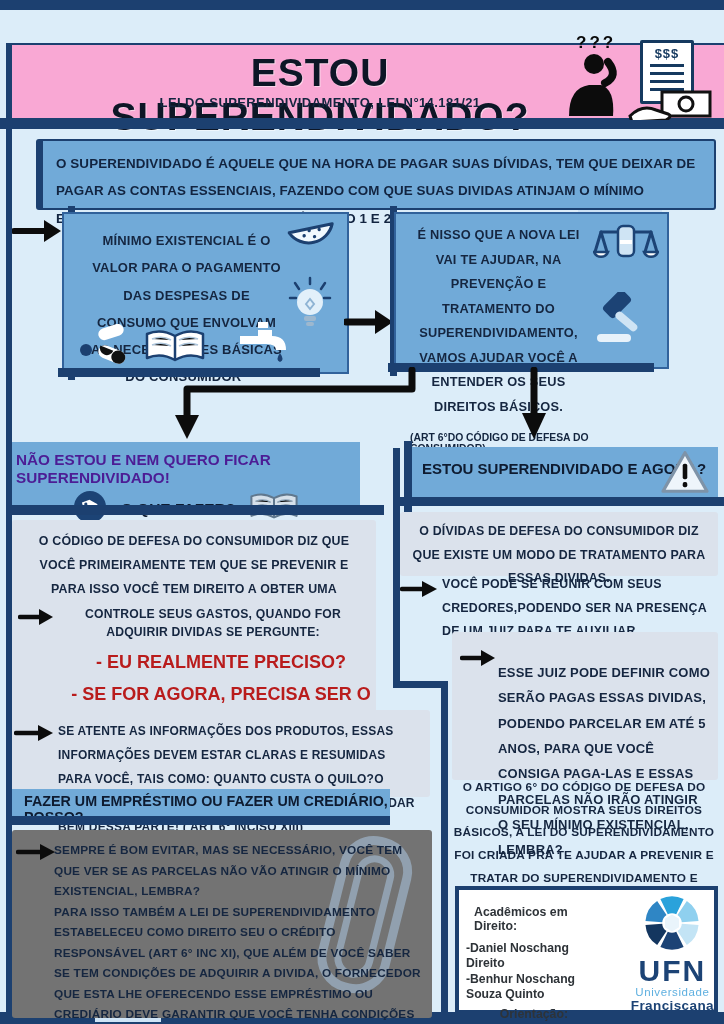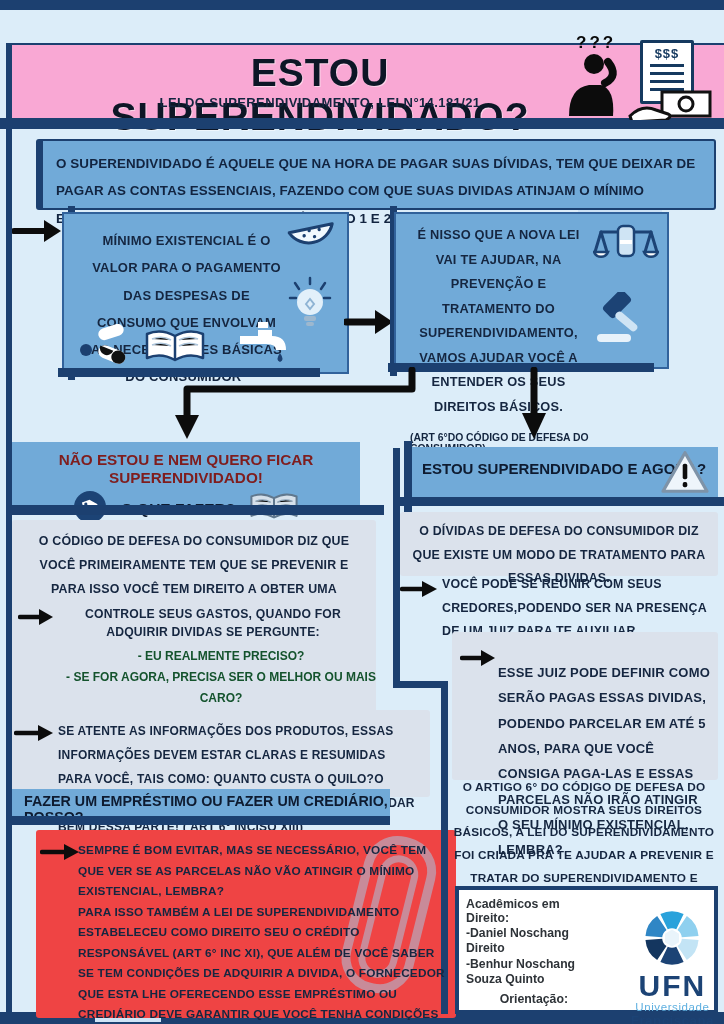--- a/index.html
+++ b/index.html
@@ -28,54 +28,54 @@
   .intro-box p{margin:0;font-size:13.4px;font-weight:700;color:#122440;line-height:2.05;letter-spacing:.1px;}
   
   .minimo-box{left:62px;top:212px;width:283px;height:158px;background:#71aad8;border:2px solid #31629b;}
   .minimo-box .txt{padding:13px 62px 0 24px;text-align:center;font-size:13px;line-height:2.1;}
   .lei-box{left:394px;top:212px;width:271px;height:153px;background:#71aad8;border:2px solid #31629b;}
   .lei-box .txt{padding:9px 80px 0 14px;text-align:center;font-size:12.8px;line-height:1.92;}
   .lei-box .ref{padding:2px 0 0 14px;font-size:10.4px;font-weight:700;color:#13253f;}
   .vbar{width:7px;}
   
   .lh1{left:12px;top:442px;width:348px;height:65px;}
-  .lh1 .l1{margin:9px 4px 0;text-align:center;font-size:15.3px;font-weight:800;color:#7f1d1d;}
+  .lh1 .l1{margin:9px 4px 0;text-align:left;font-size:15.3px;font-weight:800;color:#4c1d95;}
   .lh1 .l2row{display:flex;align-items:center;justify-content:center;gap:14px;margin-top:3px;}
   .lh1 .l2{font-size:15.5px;font-weight:800;color:#0e1b30;}
   .header2{left:12px;top:789px;width:378px;height:27px;padding-top:4px;}
   .header2 p{margin:0 0 0 12px;font-size:14.3px;font-weight:800;color:#0e1b30;}
   .rh1{left:412px;top:447px;width:306px;height:50px;}
   .rh1 p{margin:13px 0 0 10px;font-size:15px;font-weight:800;color:#0e1b30;}
   
   .box-educacao{left:12px;top:520px;width:364px;height:72px;padding-top:9px;text-align:center;}
   .box-educacao p{margin:0 14px;font-size:12.4px;line-height:1.95;}
   .box-controle{left:12px;top:596px;width:364px;height:108px;padding-top:9px;text-align:center;}
   .box-controle .lead{margin:0 6px 0 44px;font-size:12.2px;line-height:1.5;}
   .box-controle ul{margin:4px 0 0 54px;padding:0;list-style:none;}
-  .box-controle li{font-size:12px;font-weight:700;color:#14532d;line-height:1.78;}
+  .box-controle li{font-size:18px;font-weight:700;color:#b91c1c;line-height:1.78;}
   .box-atente{left:12px;top:710px;width:418px;height:78px;padding-top:9px;}
   .box-atente p{margin:0 10px 0 46px;font-size:12px;line-height:2.0;}
-  .box-emprestimo{left:12px;top:830px;width:420px;height:178px;background:#ef4444;border-radius:3px;padding-top:10px;margin-left:24px;}
+  .box-emprestimo{left:12px;top:830px;width:420px;height:178px;background:#737373;border-radius:3px;padding-top:10px;}
   .box-emprestimo p{margin:0 10px 0 42px;font-size:11.8px;line-height:1.74;position:relative;z-index:2;}
   .box-tratamento{left:400px;top:512px;width:318px;height:56px;padding-top:8px;text-align:center;}
   .box-tratamento p{margin:0 10px;font-size:12.4px;line-height:1.9;}
   .row-reunir{left:400px;top:573px;width:318px;}
   .row-reunir p{margin:0 0 0 42px;font-size:12.4px;line-height:1.9;}
   .box-juiz{left:452px;top:632px;width:266px;height:136px;padding-top:12px;}
   .box-juiz p{margin:16px 8px 0 46px;font-size:13px;line-height:1.95;}
   .box-artigo{left:450px;top:776px;width:268px;text-align:center;}
   .box-artigo p{margin:0;font-size:11.8px;line-height:1.92;}
   
   .credits{left:455px;top:886px;width:255px;height:120px;background:#fff;border:4px solid #1c4070;display:flex;}
   .credits .people{width:152px;padding:7px 0 0 7px;color:#2e3338;}
-  .credits .glabel{font-size:12.3px;font-weight:800;margin:0;}
+  .credits .glabel{font-size:12.3px;font-weight:800;margin:8px;}
   .credits .names{margin:1px 0 0;padding:0;list-style:none;}
   .credits .names li{font-size:12.2px;font-weight:800;line-height:1.25;}
   .credits .olabel{font-size:12.3px;font-weight:800;text-align:center;margin:5px 0 0;}
-  .credits .logo{flex:1;display:flex;flex-direction:column;align-items:center;padding-top:20px;margin-left:29px;}
+  .credits .logo{flex:1;display:flex;flex-direction:column;align-items:center;padding-top:5px;margin-left:29px;}
   .credits .acronym{font-size:30px;font-weight:800;color:#1c4375;letter-spacing:2px;line-height:1;margin-top:1px;}
   .credits .uni{font-size:11.5px;color:#5fb0e0;letter-spacing:.6px;line-height:1.15;}
   .credits .fran{font-size:13.5px;font-weight:800;color:#1c4375;letter-spacing:.4px;line-height:1.1;}
   .arrow-inline{position:absolute;}
   .clip-mark{position:absolute;right:18px;top:2px;opacity:.55;z-index:1;}
 </style>
 </head>
 <body>
 
 <div id="poster">

